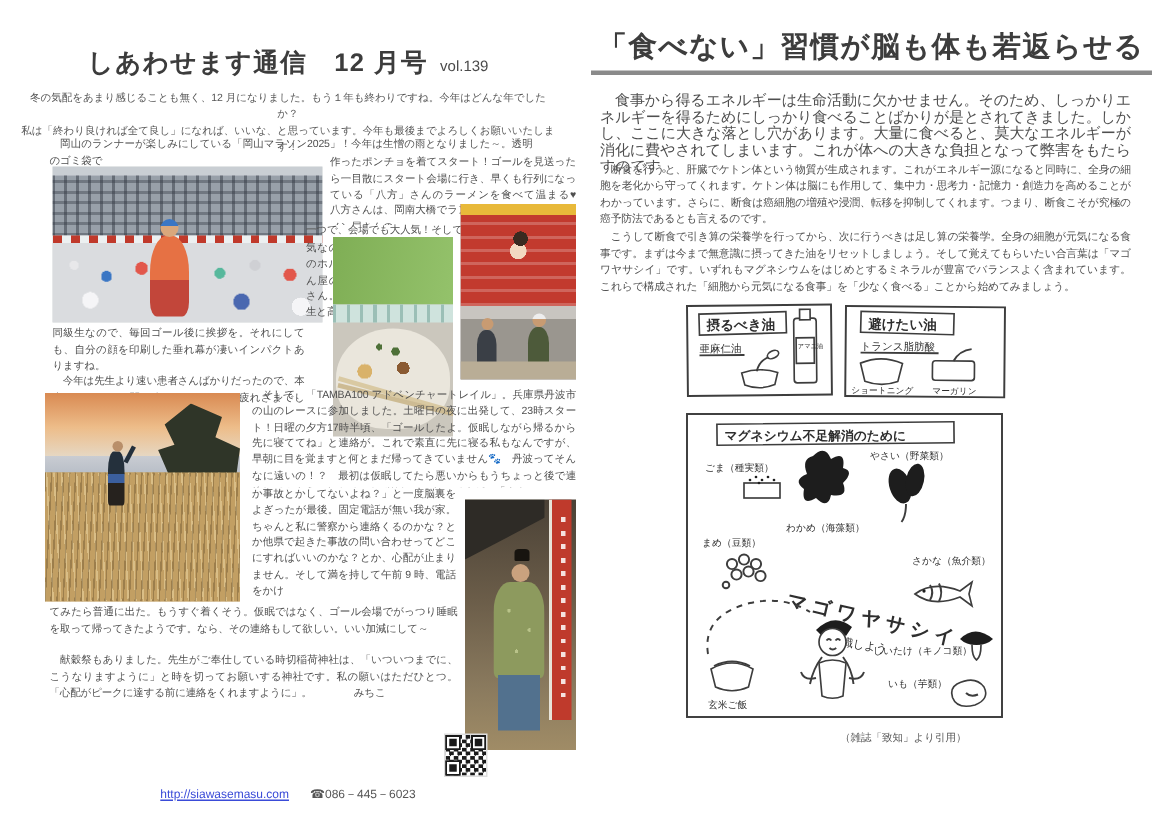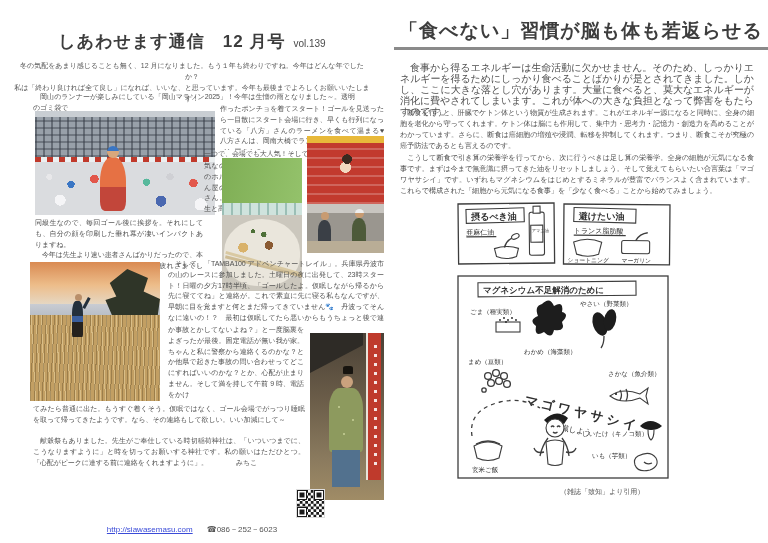--- a/index.html
+++ b/index.html
@@ -194,21 +194,21 @@
     </div>
 
 
     <div class="abs qr">
         <i class="c1"></i>
         <i class="c2"></i>
         <i class="c3"></i>
       </div>
 
     <div class="abs footer-line">
-      <a href="#">http://siawasemasu.com</a><span>☎086－252－6023</span>
+      <a href="#">http://siawasemasu.com</a><span>☎086－445－6023</span>
     </div>
   </div>
 
   <div class="page" id="page-right">
 
     <div class="abs art-title-wrap">
       <span class="art-title">「食べない」習慣が脳も体も若返らせる</span>
     </div>
 
     <div class="abs body-txt" style="left:16px;top:62px;width:354px;font-size:10px;line-height:11px;">　食事から得るエネルギーは生命活動に欠かせません。そのため、しっかりエネルギーを得るためにしっかり食べることばかりが是とされてきました。しかし、ここに大きな落とし穴があります。大量に食べると、莫大なエネルギーが消化に費やされてしまいます。これが体への大きな負担となって弊害をもたらすのです。</div>

